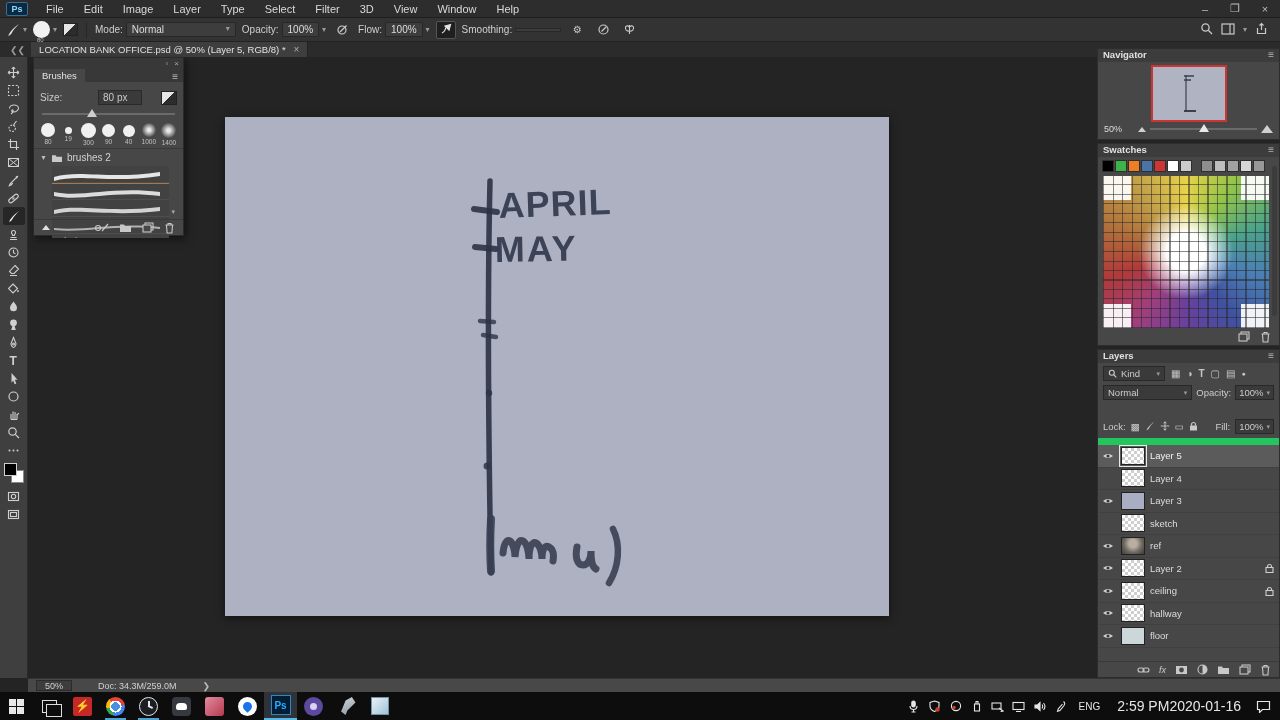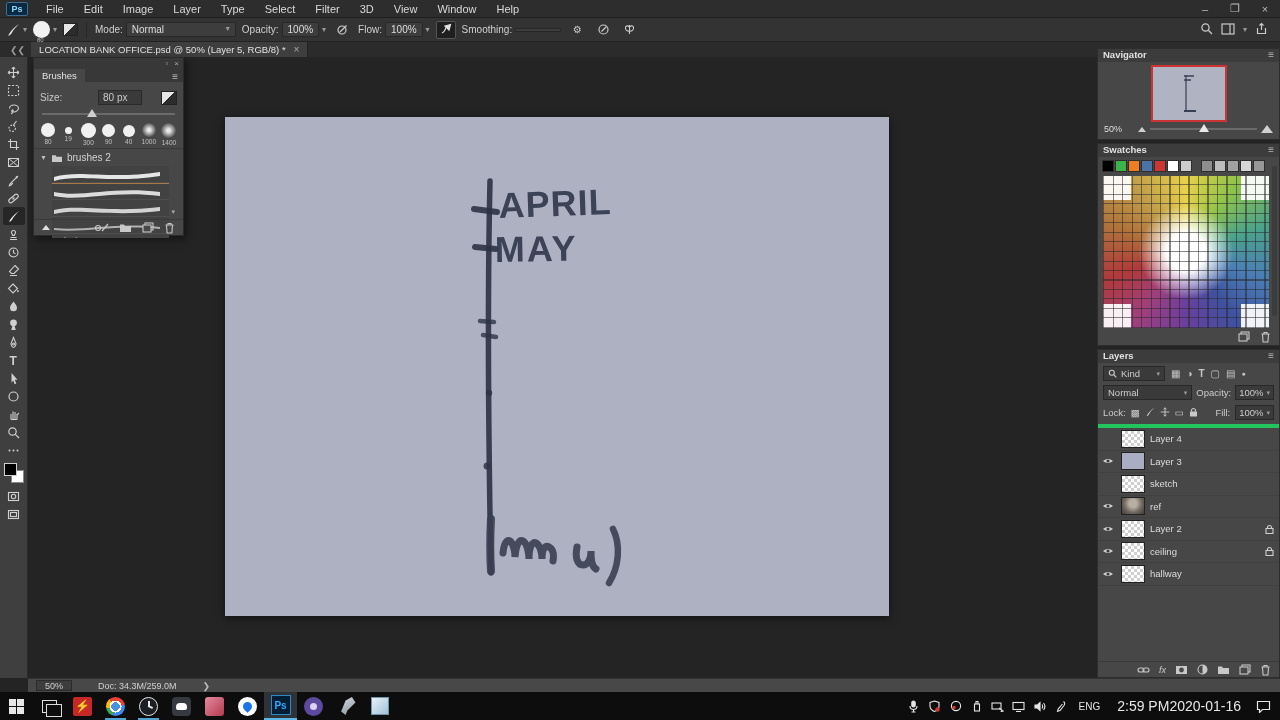--- a/index.html
+++ b/index.html
@@ -102,21 +102,21 @@
 
   .layers-panel{flex:1;display:flex;flex-direction:column;}
   .lp-filterrow{display:flex;align-items:center;gap:4px;padding:3px 5px;font-size:9.5px;color:#ccc;}
   .lp-kind{background:#3a3a3a;border:1px solid #282828;display:flex;align-items:center;gap:4px;padding:1px 4px;width:62px;}
   .lp-kind .caret{margin-left:auto;font-size:7px;color:#999;}
   .lp-filtericons{display:flex;gap:6px;margin-left:2px;color:#c5c5c5;font-size:10px;align-items:center;}
   .lp-blendrow{display:flex;align-items:center;gap:4px;padding:1px 5px 3px 5px;font-size:9.5px;color:#ccc;}
   .lp-select{background:#3a3a3a;border:1px solid #282828;padding:1px 4px;display:flex;align-items:center;width:92px;}
   .lp-select .caret{margin-left:auto;font-size:7px;color:#999;}
   .lp-opfield{background:#3a3a3a;border:1px solid #282828;padding:1px 3px;display:flex;gap:3px;align-items:center;}
-  .lp-lockrow{display:flex;align-items:center;gap:5px;padding:2px 5px 4px 5px;border-bottom:4px solid #22c55e;font-size:9.5px;color:#ccc;}
+  .lp-lockrow{display:flex;align-items:center;gap:5px;padding:2px 5px 4px 5px;border-bottom:7px solid #22c55e;font-size:9.5px;color:#ccc;margin-top:14px;}
   .lp-rows{flex:1;overflow:hidden;}
   .lrow{height:22.5px;display:flex;align-items:center;gap:5px;padding:0 4px 0 2px;border-bottom:1px solid #404040;}
   .lrow.sel{background:#5b5b5b;}
   .leye{width:16px;display:flex;justify-content:center;}
   .lthumb{width:24px;height:18px;border:1px solid #222;background-color:#fff;
      background-image:linear-gradient(45deg,#cfcfcf 25%,transparent 25%,transparent 75%,#cfcfcf 75%),linear-gradient(45deg,#cfcfcf 25%,transparent 25%,transparent 75%,#cfcfcf 75%);
      background-size:6px 6px;background-position:0 0,3px 3px;}
   .lthumb.framed{outline:1px solid #e8e8e8;outline-offset:1px;}
   .lthumb.solidA{background:#a9aec2 !important;background-image:none !important;}
   .lthumb.solidB{background:#cbd7d9 !important;background-image:none !important;}
@@ -657,20 +657,30 @@
               <rect x="1" y="4.5" width="7" height="5" fill="#c9c9c9"></rect>
               <path d="M2.5 4.5v-1a2 2 0 014 0v1" fill="none" stroke="#c9c9c9" stroke-width="1.2"></path>
             </svg></span>
         <span style="margin-left:auto">Fill:</span>
         <span class="lp-opfield">
             <span>100%</span>
             <span class="caret" style="font-size:7px;color:#999">▾</span>
           </span>
       </div>
       <div class="lp-rows">
+        <div class="lrow sel">
+          <span class="leye">
+              <svg width="12" height="8" viewBox="0 0 12 8">
+                <path d="M1 4Q6 0 11 4Q6 8 1 4Z" fill="#d6d6d6"></path>
+                <circle cx="6" cy="4" r="1.6" fill="#3a3a3a"></circle>
+              </svg>
+            </span>
+          <span class="lthumb framed"></span>
+          <span class="lname">Layer 5</span>
+        </div>
         <div class="lrow">
           <span class="leye"></span>
           <span class="lthumb"></span>
           <span class="lname">Layer 4</span>
         </div>
         <div class="lrow">
           <span class="leye">
               <svg width="12" height="8" viewBox="0 0 12 8">
                 <path d="M1 4Q6 0 11 4Q6 8 1 4Z" fill="#d6d6d6"></path>
                 <circle cx="6" cy="4" r="1.6" fill="#3a3a3a"></circle>
@@ -729,20 +739,30 @@
         <div class="lrow">
           <span class="leye">
               <svg width="12" height="8" viewBox="0 0 12 8">
                 <path d="M1 4Q6 0 11 4Q6 8 1 4Z" fill="#d6d6d6"></path>
                 <circle cx="6" cy="4" r="1.6" fill="#3a3a3a"></circle>
               </svg>
             </span>
           <span class="lthumb"></span>
           <span class="lname">hallway</span>
         </div>
+        <div class="lrow">
+          <span class="leye">
+              <svg width="12" height="8" viewBox="0 0 12 8">
+                <path d="M1 4Q6 0 11 4Q6 8 1 4Z" fill="#d6d6d6"></path>
+                <circle cx="6" cy="4" r="1.6" fill="#3a3a3a"></circle>
+              </svg>
+            </span>
+          <span class="lthumb solidB"></span>
+          <span class="lname">floor</span>
+        </div>
       </div>
       <div class="lp-bottom">
         <svg width="13" height="8" viewBox="0 0 13 8">
             <rect x="1" y="2" width="6" height="4" rx="2" fill="none" stroke="#c8c8c8" stroke-width="1.1"></rect>
             <rect x="6" y="2" width="6" height="4" rx="2" fill="none" stroke="#c8c8c8" stroke-width="1.1"></rect>
           </svg>
         <span style="font-size:9px;font-style:italic;color:#c8c8c8">fx</span>
         <svg width="13" height="10" viewBox="0 0 13 10">
             <rect x="1" y="1" width="11" height="8" fill="#c8c8c8"></rect>
             <circle cx="6.5" cy="5" r="2.4" fill="#474747"></circle>

